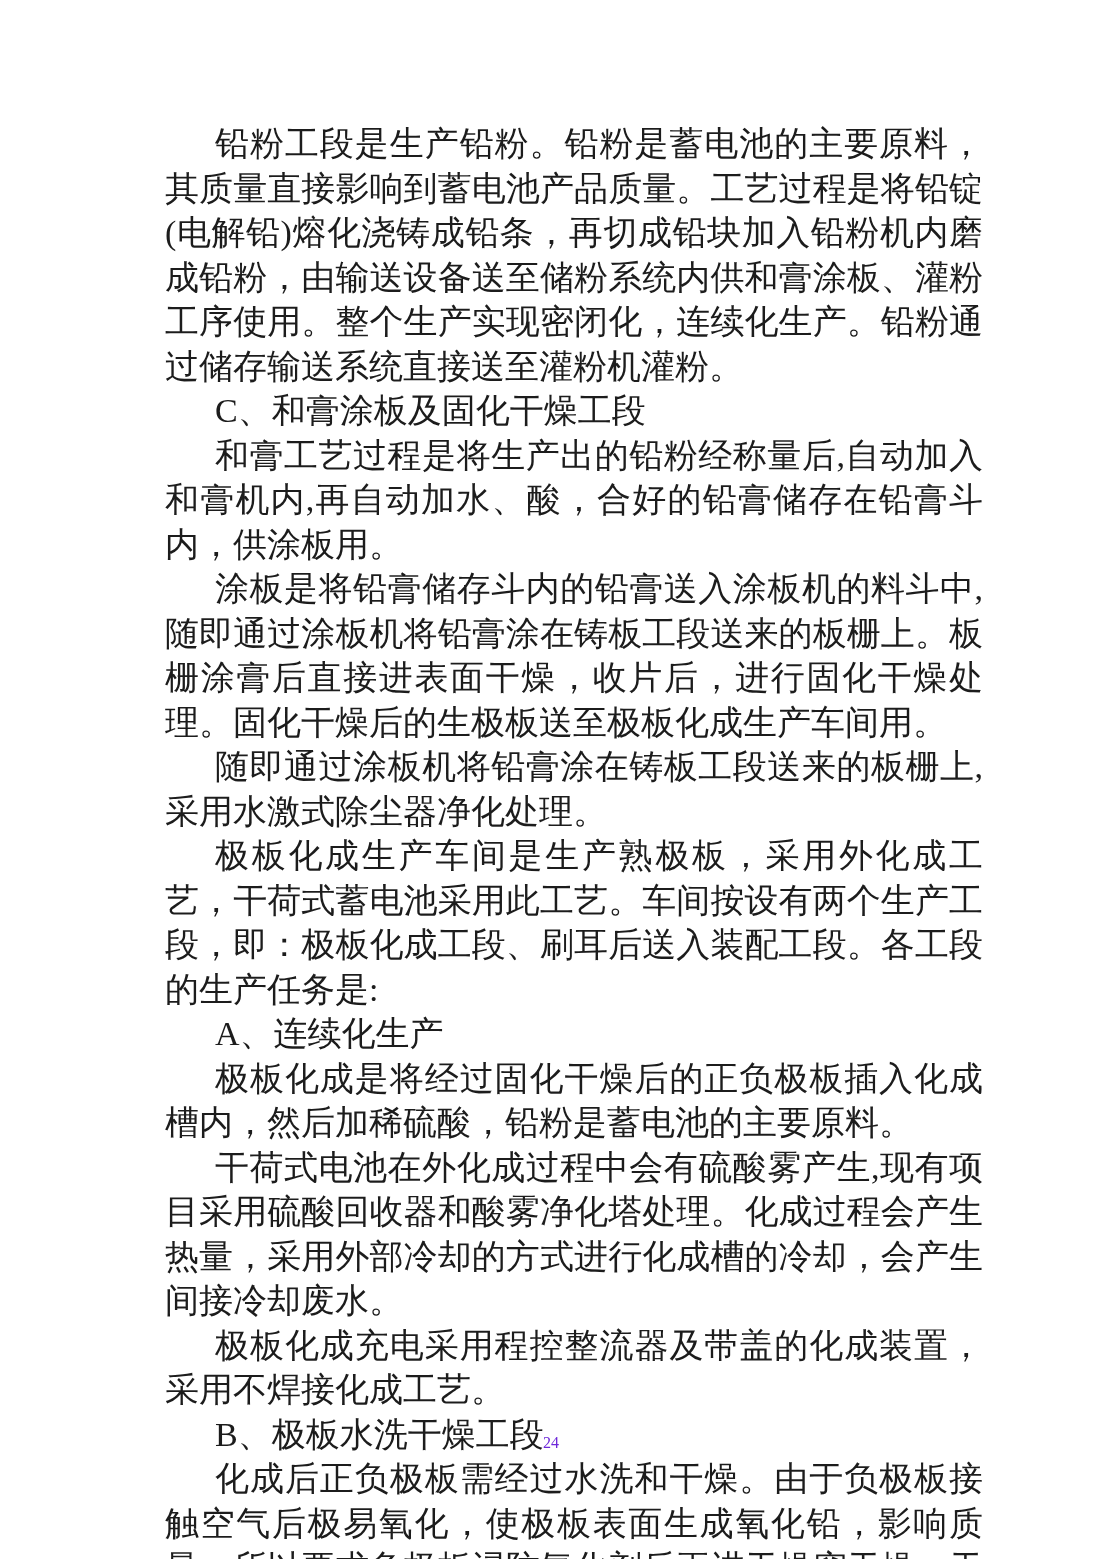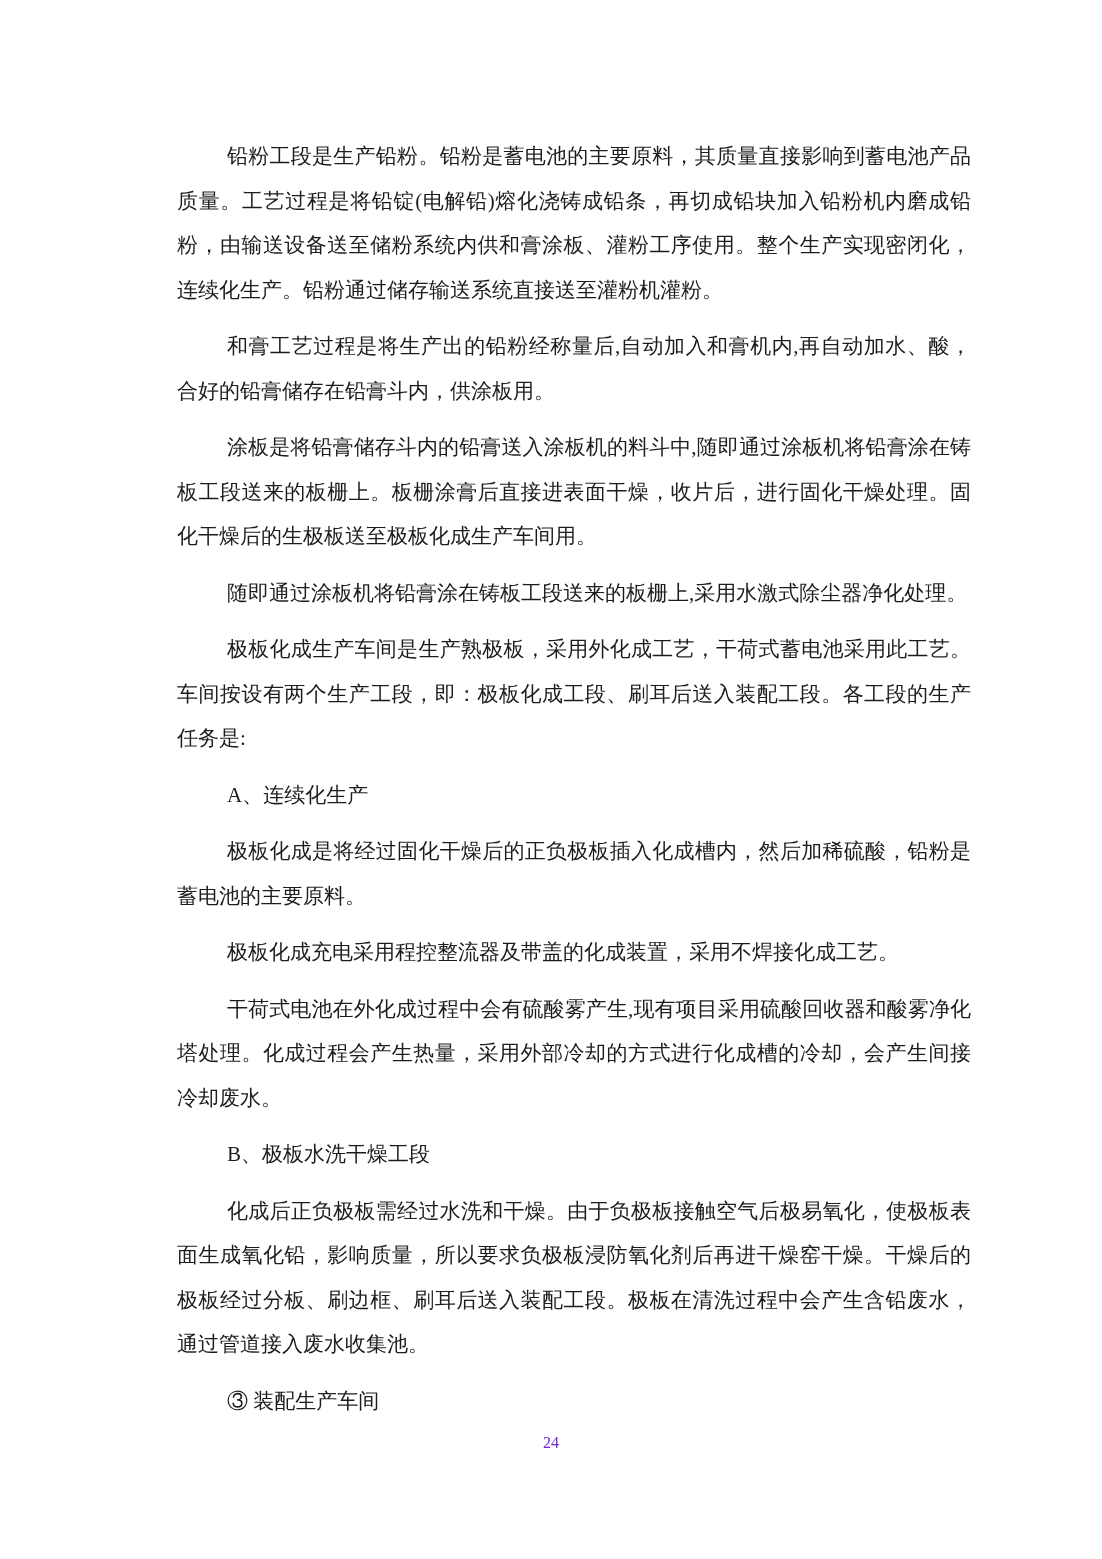--- a/index.html
+++ b/index.html
@@ -17,23 +17,23 @@
     color: #1c1c1c;
     overflow: hidden;
   }
   .text-block {
     position: absolute;
     left: 165px;
     top: 122px;
     width: 818px;
   }
   .text-block p {
-    margin: 12px;
+    margin: 0;
     padding: 0;
-    font-size: 21px;
+    font-size: 34px;
     line-height: 44.5px;
     text-align: justify;
     text-justify: inter-ideograph;
     text-indent: 50px;
     word-break: break-all;
   }
   .footer {
     position: absolute;
     top: 1434px;
     left: 0;
@@ -44,28 +44,29 @@
     font-size: 16px;
     color: #6d28d9;
   }
 </style>
 </head>
 <body>
 
 <div class="page">
   <div class="text-block">
     <p>铅粉工段是生产铅粉。铅粉是蓄电池的主要原料，其质量直接影响到蓄电池产品质量。工艺过程是将铅锭(电解铅)熔化浇铸成铅条，再切成铅块加入铅粉机内磨成铅粉，由输送设备送至储粉系统内供和膏涂板、灌粉工序使用。整个生产实现密闭化，连续化生产。铅粉通过储存输送系统直接送至灌粉机灌粉。</p>
+    <p>C、和膏涂板及固化干燥工段</p>
     <p>和膏工艺过程是将生产出的铅粉经称量后,自动加入和膏机内,再自动加水、酸，合好的铅膏储存在铅膏斗内，供涂板用。</p>
     <p>涂板是将铅膏储存斗内的铅膏送入涂板机的料斗中,随即通过涂板机将铅膏涂在铸板工段送来的板栅上。板栅涂膏后直接进表面干燥，收片后，进行固化干燥处理。固化干燥后的生极板送至极板化成生产车间用。</p>
     <p>随即通过涂板机将铅膏涂在铸板工段送来的板栅上,采用水激式除尘器净化处理。</p>
     <p>极板化成生产车间是生产熟极板，采用外化成工艺，干荷式蓄电池采用此工艺。车间按设有两个生产工段，即：极板化成工段、刷耳后送入装配工段。各工段的生产任务是:</p>
     <p>A、连续化生产</p>
     <p>极板化成是将经过固化干燥后的正负极板插入化成槽内，然后加稀硫酸，铅粉是蓄电池的主要原料。</p>
+    <p>干荷式电池在外化成过程中会有硫酸雾产生,现有项目采用硫酸回收器和酸雾净化塔处理。化成过程会产生热量，采用外部冷却的方式进行化成槽的冷却，会产生间接冷却废水。</p>
     <p>极板化成充电采用程控整流器及带盖的化成装置，采用不焊接化成工艺。</p>
-    <p>干荷式电池在外化成过程中会有硫酸雾产生,现有项目采用硫酸回收器和酸雾净化塔处理。化成过程会产生热量，采用外部冷却的方式进行化成槽的冷却，会产生间接冷却废水。</p>
     <p>B、极板水洗干燥工段</p>
     <p>化成后正负极板需经过水洗和干燥。由于负极板接触空气后极易氧化，使极板表面生成氧化铅，影响质量，所以要求负极板浸防氧化剂后再进干燥窑干燥。干燥后的极板经过分板、刷边框、刷耳后送入装配工段。极板在清洗过程中会产生含铅废水，通过管道接入废水收集池。</p>
     <p>③ 装配生产车间</p>
   </div>
   <div class="footer">
     <span class="page-number">24</span>
   </div>
 </div>
 
 </body></html>

